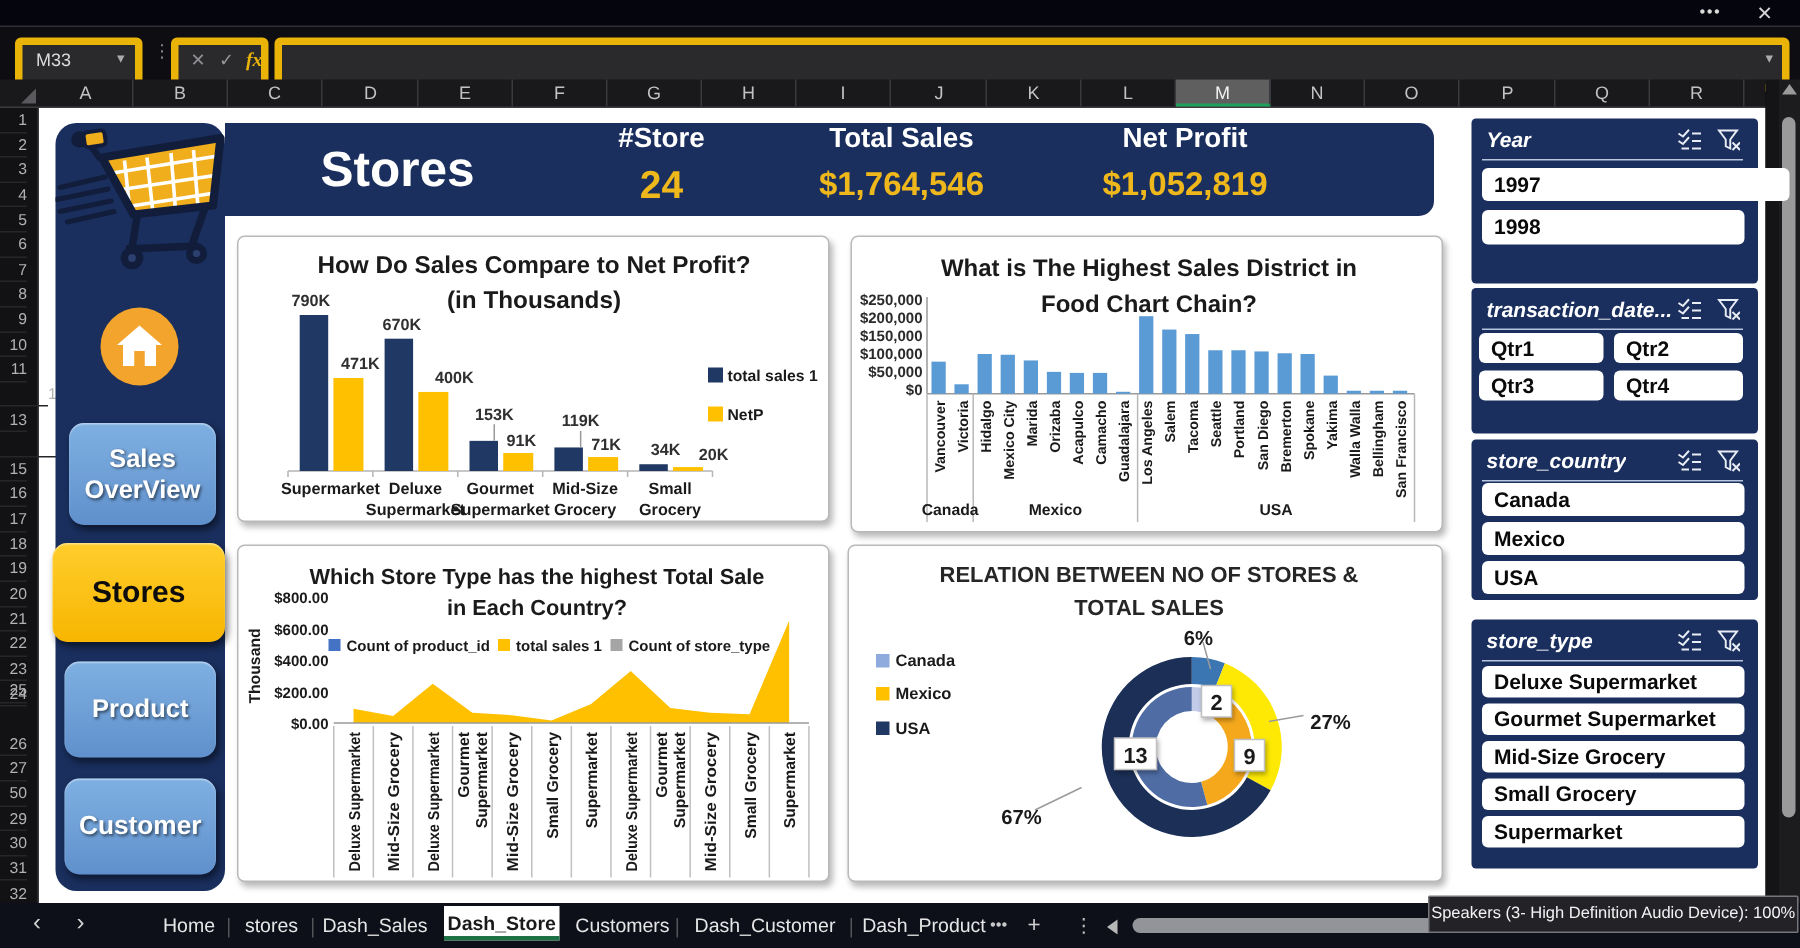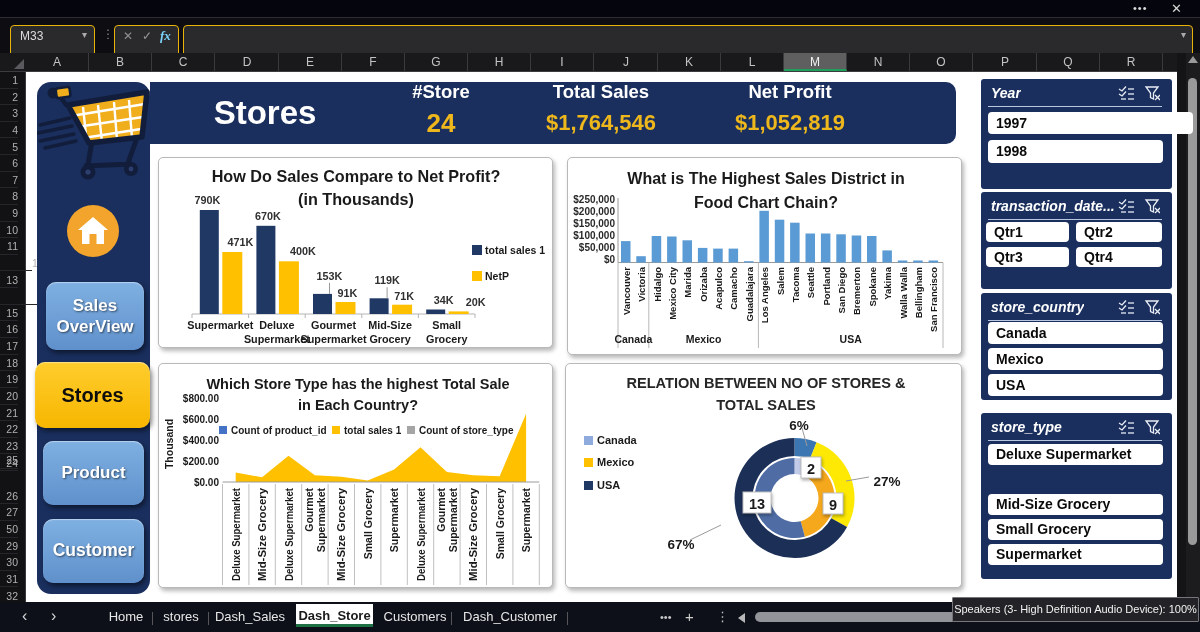--- a/index.html
+++ b/index.html
@@ -1,21 +1,21 @@
 <!DOCTYPE html>
 <html><head><meta charset="utf-8">
 <style>
 * { margin:0; padding:0; box-sizing:border-box; }
 html,body { width:1200px; height:632px; overflow:hidden; background:#0b0b12; font-family:"Liberation Sans",sans-serif; }
 .abs { position:absolute; }
 #stage { position:relative; width:1200px; height:632px; }
 
 #titlebar { left:0; top:0; width:1200px; height:18px; background:#05050e; border-bottom:1px solid #2e2e33; }
 #frow { left:0; top:18px; width:1200px; height:35px; background:#0d0d12; }
-.fbox { background:#2a2a2d; border:1px solid #eab308; border-radius:4px; height:36px; }
+.fbox { background:#2a2a2d; border:5px solid #eab308; border-radius:4px; height:36px; }
 #colhdr { left:0; top:53px; width:1177px; height:19px; background:#19191c; border-bottom:1px solid #3c3c40; }
 .cl { position:absolute; top:0; height:18px; line-height:18px; text-align:center; color:#c2c2c2; font-size:12px; border-right:1px solid #3a3a3e; }
 #rowhdr { left:0; top:72px; width:26px; height:530px; background:#121215; border-right:1px solid #3a3a3e; }
 .rn { position:absolute; left:0; width:18px; text-align:right; color:#b2b2b2; font-size:10.5px; height:16.6px; line-height:16.6px; border-bottom:1px solid #26262a;}
 #sheet { left:26px; top:72px; width:1151px; height:530px; background:#ffffff; }
 #gutter { left:1177px; top:53px; width:9px; height:552px; background:#141416; }
 #vscroll { left:1186px; top:53px; width:14px; height:552px; background:#1c1c1f; }
 #sidebar { left:37px; top:82px; width:113px; height:512px; background:#1a2f5e; border-radius:14px; }
 #dhead { left:150px; top:82px; width:806px; height:62px; background:#1a2f5e; border-radius:0 10px 10px 0; }
 .chart { background:#fff; border:1px solid #b9b9b9; border-radius:5px; box-shadow:2px 3px 4px rgba(0,0,0,0.28); }
@@ -37,21 +37,21 @@
 <div class="abs" style="left:1171px;top:1px;width:18px;height:16px;color:#d6d6d6;font-size:13px;">✕</div>
 <div class="abs" id="frow"></div>
 <div class="abs fbox" style="left:10px;top:25px;width:85px;">
       <span style="position:absolute;left:9px;top:3px;font-size:12px;color:#dcdcdc;">M33</span>
       <span style="position:absolute;right:7px;top:3px;font-size:10px;color:#aaaaaa;">▾</span>
     </div>
 <div class="abs" style="left:102px;top:27px;color:#88888c;font-size:12px;">⋮</div>
 <div class="abs fbox" style="left:114px;top:25px;width:65px;">
       <span style="position:absolute;left:8px;top:3px;color:#909094;font-size:12px;">✕</span>
       <span style="position:absolute;left:27px;top:3px;color:#98989c;font-size:12px;">✓</span>
-      <span style="position:absolute;left:45px;top:2px;color:#7dd3fc;font-size:13px;font-style:italic;font-family:'Liberation Serif',serif;font-weight:bold;">fx</span>
+      <span style="position:absolute;left:45px;top:2px;color:#eab308;font-size:13px;font-style:italic;font-family:'Liberation Serif',serif;font-weight:bold;">fx</span>
     </div>
 <div class="abs fbox" style="left:183px;top:25px;width:1010px;">
       <span style="position:absolute;right:6px;top:3px;font-size:10px;color:#aaaaaa;">▾</span>
     </div>
 <div class="abs" id="colhdr">
 <div class="cl" style="left:26px;width:63px;">A</div>
 <div class="cl" style="left:89px;width:63px;">B</div>
 <div class="cl" style="left:152px;width:63px;">C</div>
 <div class="cl" style="left:216px;width:63px;">D</div>
 <div class="cl" style="left:279px;width:63px;">E</div>
@@ -229,20 +229,21 @@
           <line x1="10" y1="8" x2="16" y2="8"></line>
 <line x1="3" y1="13" x2="8" y2="13"></line>
           <line x1="10" y1="13" x2="16" y2="13"></line>
 <path d="M28,1 L40,1 L35.5,7 L35.5,13 L32.5,11.5 L32.5,7 Z"></path>
 <line x1="37" y1="9" x2="42" y2="14"></line>
           <line x1="42" y1="9" x2="37" y2="14"></line>
 </g>
       </svg>
       <div style="position:absolute;left:7px;right:10px;top:27px;border-top:1px solid #b9c6e0;"></div>
       <div class="sitem" style="left:7px;top:31px;width:175px;height:21px;line-height:21px;">Deluxe Supermarket</div>
+      <div class="sitem" style="left:7px;top:56px;width:175px;height:21px;line-height:21px;">Gourmet Supermarket</div>
       <div class="sitem" style="left:7px;top:81px;width:175px;height:21px;line-height:21px;">Mid-Size Grocery</div>
       <div class="sitem" style="left:7px;top:106px;width:175px;height:21px;line-height:21px;">Small Grocery</div>
       <div class="sitem" style="left:7px;top:131px;width:175px;height:21px;line-height:21px;">Supermarket</div>
     </div>
 <div class="abs chart" style="left:158px;top:157px;width:395px;height:191px;">
       <svg width="393" height="189" viewBox="0 0 393 189" style="display:block;">
         <text x="197" y="24" text-anchor="middle" font-size="16.2" font-weight="bold" fill="#1a1a1a">How Do Sales Compare to Net Profit?</text>
         <text x="197" y="47" text-anchor="middle" font-size="16.2" font-weight="bold" fill="#1a1a1a">(in Thousands)</text>
         <line x1="33" y1="156" x2="316" y2="156" stroke="#b5b5b5" stroke-width="1"></line>
         <line x1="33" y1="156" x2="33" y2="160" stroke="#b5b5b5" stroke-width="1"></line>
@@ -429,20 +430,21 @@
       </svg>
     </div>
 <div class="abs" id="tabbar"></div>
 <div class="abs" style="left:22px;top:607px;color:#d5d5d5;font-size:16px;">‹</div>
 <div class="abs" style="left:51px;top:607px;color:#d5d5d5;font-size:16px;">›</div>
 <div class="tabt" style="left:90px;width:72px;">Home</div>
 <div class="tabt" style="left:143px;width:76px;">stores</div>
 <div class="tabt" style="left:353px;width:124px;">Customers</div>
 <div class="tabt" style="left:188px;width:124px;">Dash_Sales</div>
 <div class="tabt" style="left:418px;width:184px;">Dash_Customer</div>
+<div class="tabt" style="left:534px;width:164px;">Dash_Product</div>
 <div class="tsep" style="left:152px;top:612px;"></div>
 <div class="tsep" style="left:208px;top:612px;"></div>
 <div class="tsep" style="left:451px;top:612px;"></div>
 <div class="tsep" style="left:567px;top:612px;"></div>
 <div class="abs" style="left:296px;top:604px;width:77px;height:23px;background:#ffffff;border-bottom:3px solid #1e7145;"></div>
 <div class="abs" style="left:296px;top:604px;width:77px;height:24px;line-height:24px;text-align:center;color:#1a1a1a;font-size:13px;font-weight:bold;">Dash_Store</div>
 <div class="abs" style="left:660px;top:602px;color:#c8c8c8;font-size:11px;line-height:30px;">•••</div>
 <div class="abs" style="left:685px;top:602px;color:#d0d0d0;font-size:15px;line-height:30px;">+</div>
 <div class="abs" style="left:716px;top:602px;color:#c0c0c0;font-size:13px;line-height:30px;">⋮</div>
 <div class="abs" style="left:738px;top:613px;width:0;height:0;border-top:5px solid transparent;border-bottom:5px solid transparent;border-right:7px solid #b8b8b8;"></div>

